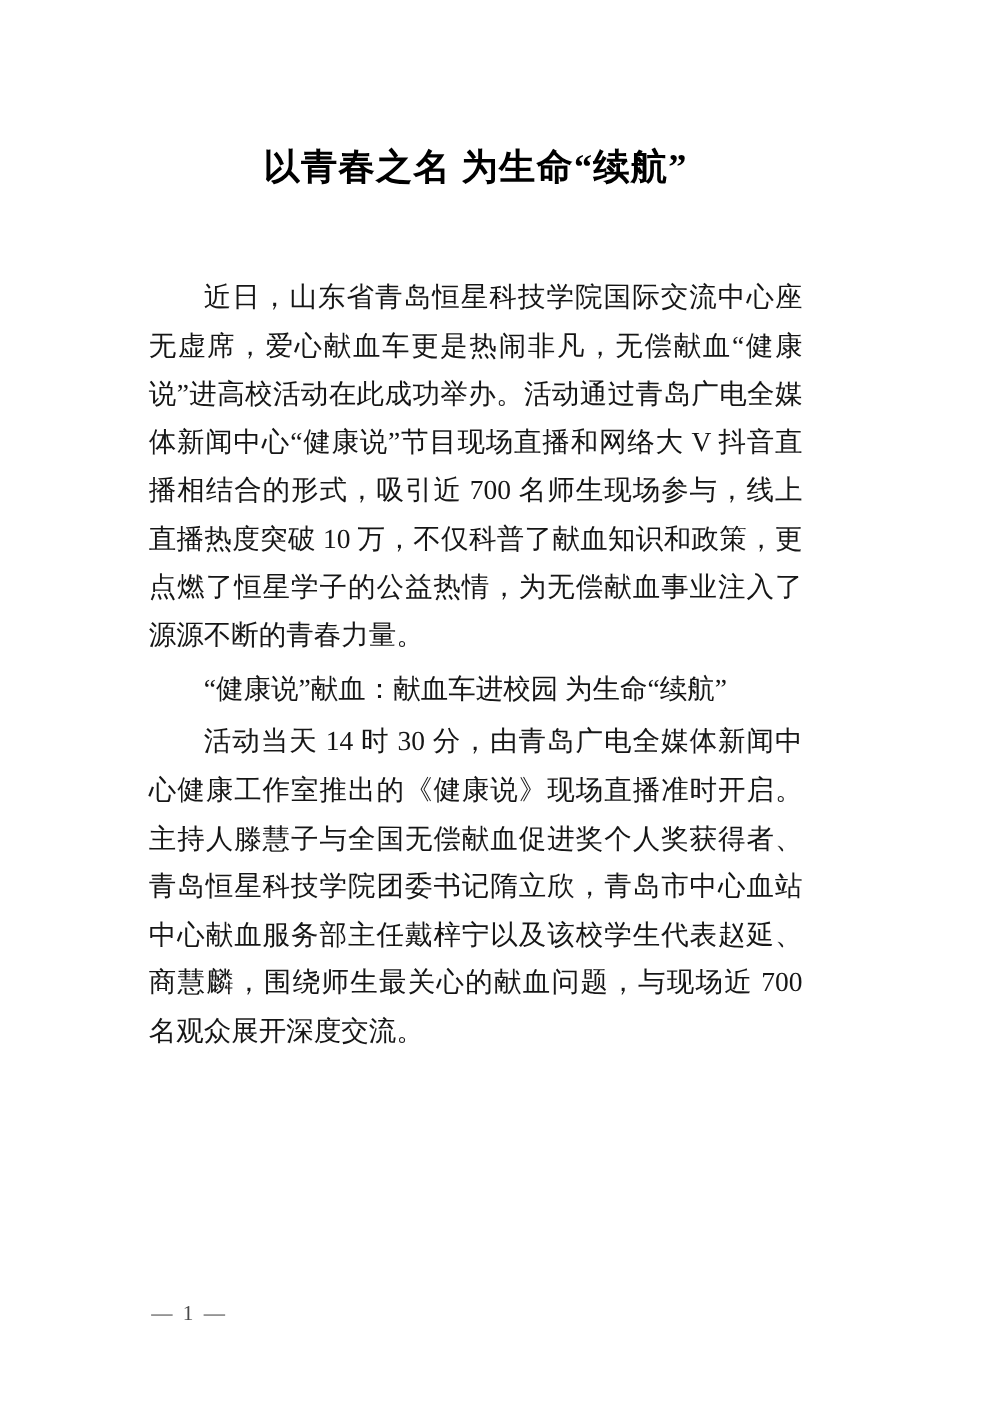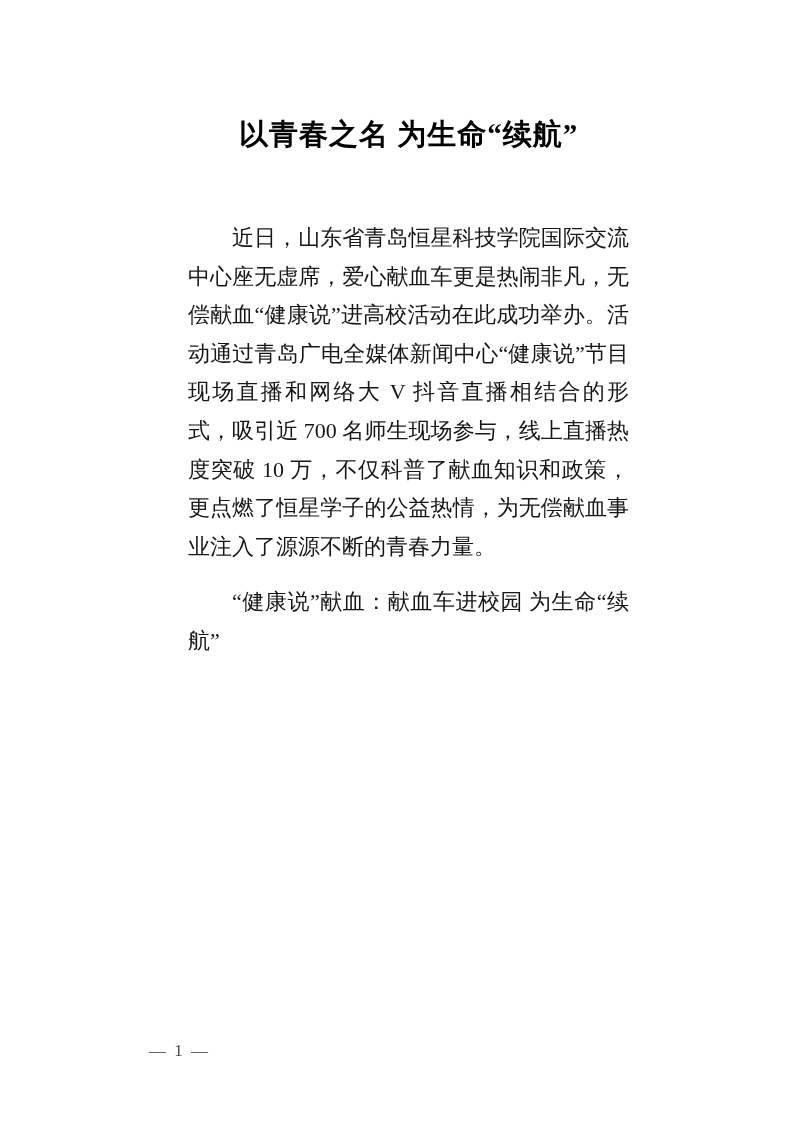--- a/index.html
+++ b/index.html
@@ -1,15 +1,15 @@
 <!DOCTYPE html>
 <html><head>
 <meta charset="utf-8">
 <style>
-  * { box-sizing: border-box; padding-left: 28px; }
+  * { box-sizing: border-box; }
   html, body {
     margin: 0;
     padding: 0;
     background: #ffffff;
   }
   .page {
     position: relative;
     width: 793px;
     height: 1122px;
     background: #ffffff;
@@ -27,21 +27,21 @@
     margin: 0 0 63px 0;
     font-size: 29px;
     line-height: 44px;
     font-weight: 700;
     text-align: center;
     letter-spacing: 1px;
     color: #000000;
     font-family: "Liberation Serif", "DejaVu Serif", serif;
   }
   .para {
-    margin: 17px;
+    margin: 4px;
     font-size: 22px;
     line-height: 38.6px;
     text-align: justify;
     text-indent: 2em;
     color: #161616;
     word-break: break-all;
   }
   .page-footer {
     position: absolute;
     left: 121px;
@@ -53,15 +53,16 @@
   }
 </style>
 </head>
 <body>
 
 <div class="page">
   <div class="content">
     <h1 class="doc-title">以青春之名 为生命“续航”</h1>
     <p class="para">近日，山东省青岛恒星科技学院国际交流中心座无虚席，爱心献血车更是热闹非凡，无偿献血“健康说”进高校活动在此成功举办。活动通过青岛广电全媒体新闻中心“健康说”节目现场直播和网络大 V 抖音直播相结合的形式，吸引近 700 名师生现场参与，线上直播热度突破 10 万，不仅科普了献血知识和政策，更点燃了恒星学子的公益热情，为无偿献血事业注入了源源不断的青春力量。</p>
     <p class="para">“健康说”献血：献血车进校园 为生命“续航”</p>
+    <p class="para">活动当天 14 时 30 分，由青岛广电全媒体新闻中心健康工作室推出的《健康说》现场直播准时开启。主持人滕慧子与全国无偿献血促进奖个人奖获得者、青岛恒星科技学院团委书记隋立欣，青岛市中心血站中心献血服务部主任戴梓宁以及该校学生代表赵延、商慧麟，围绕师生最关心的献血问题，与现场近 700 名观众展开深度交流。</p>
   </div>
   <div class="page-footer">— 1 —</div>
 </div>
 
 </body></html>

